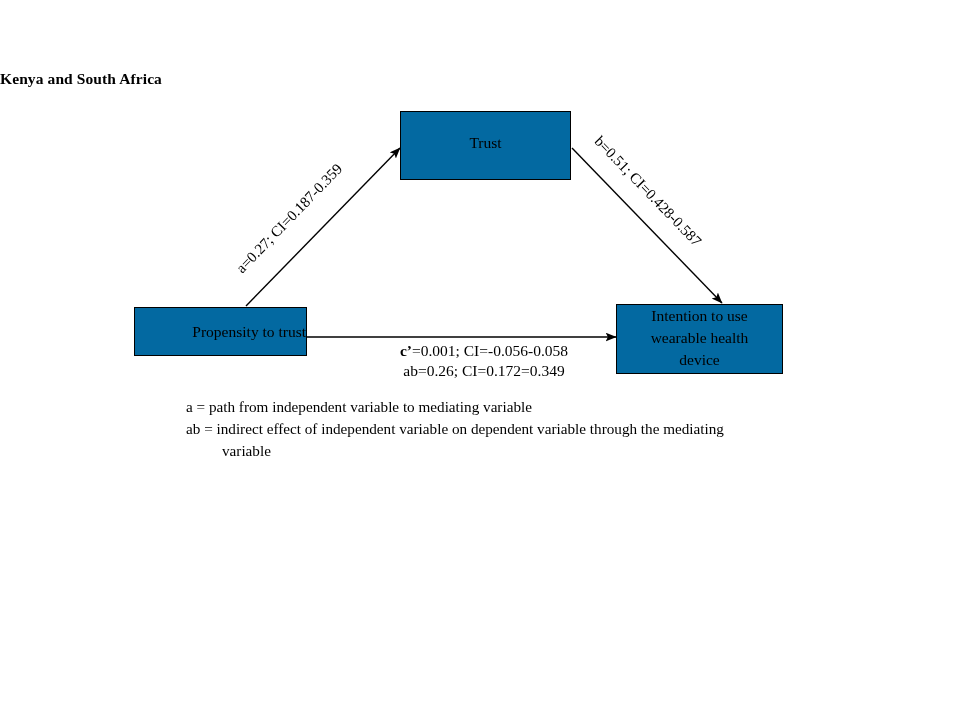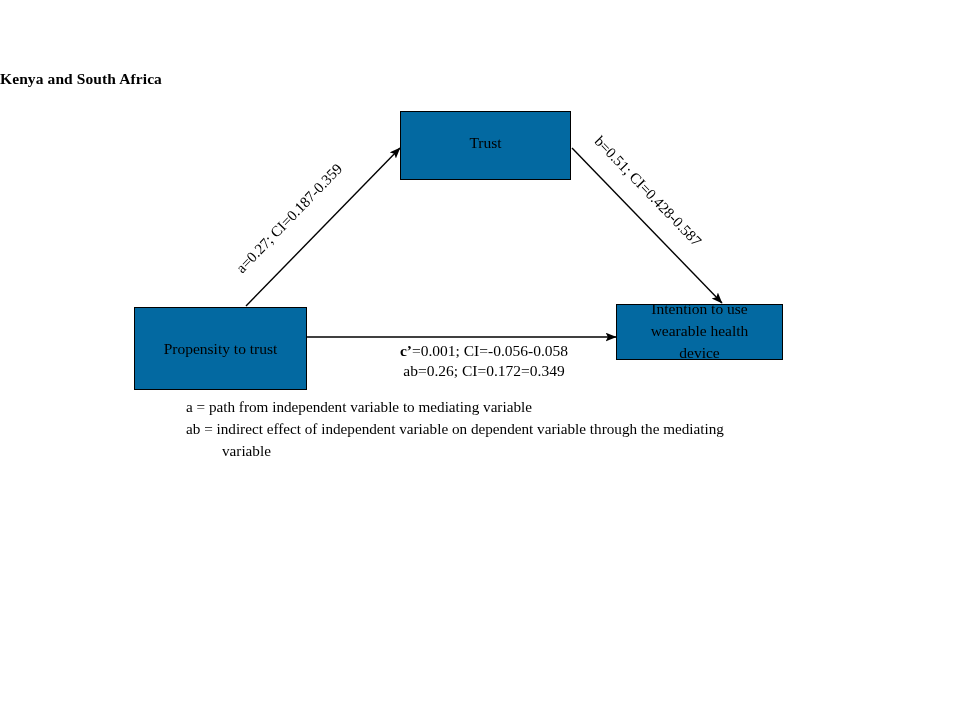--- a/index.html
+++ b/index.html
@@ -49,27 +49,28 @@
     left: 400px;
     top: 111px;
     width: 171px;
     height: 69px;
   }
   #node-trust .node-label { transform: translateY(-3px); }
   #node-propensity {
     left: 134px;
     top: 307px;
     width: 173px;
-    height: 83px;
+    height: 49px;
+    justify-content: flex-end;
   }
   #node-intention {
     left: 616px;
     top: 304px;
     width: 167px;
-    height: 56px;
+    height: 70px;
   }
   #node-intention .node-label { transform: translateY(-1px); }
   .node-label { display: block; }
 
   .path-label {
     position: absolute;
     font-size: 15px;
     white-space: nowrap;
     z-index: 4;
   }

